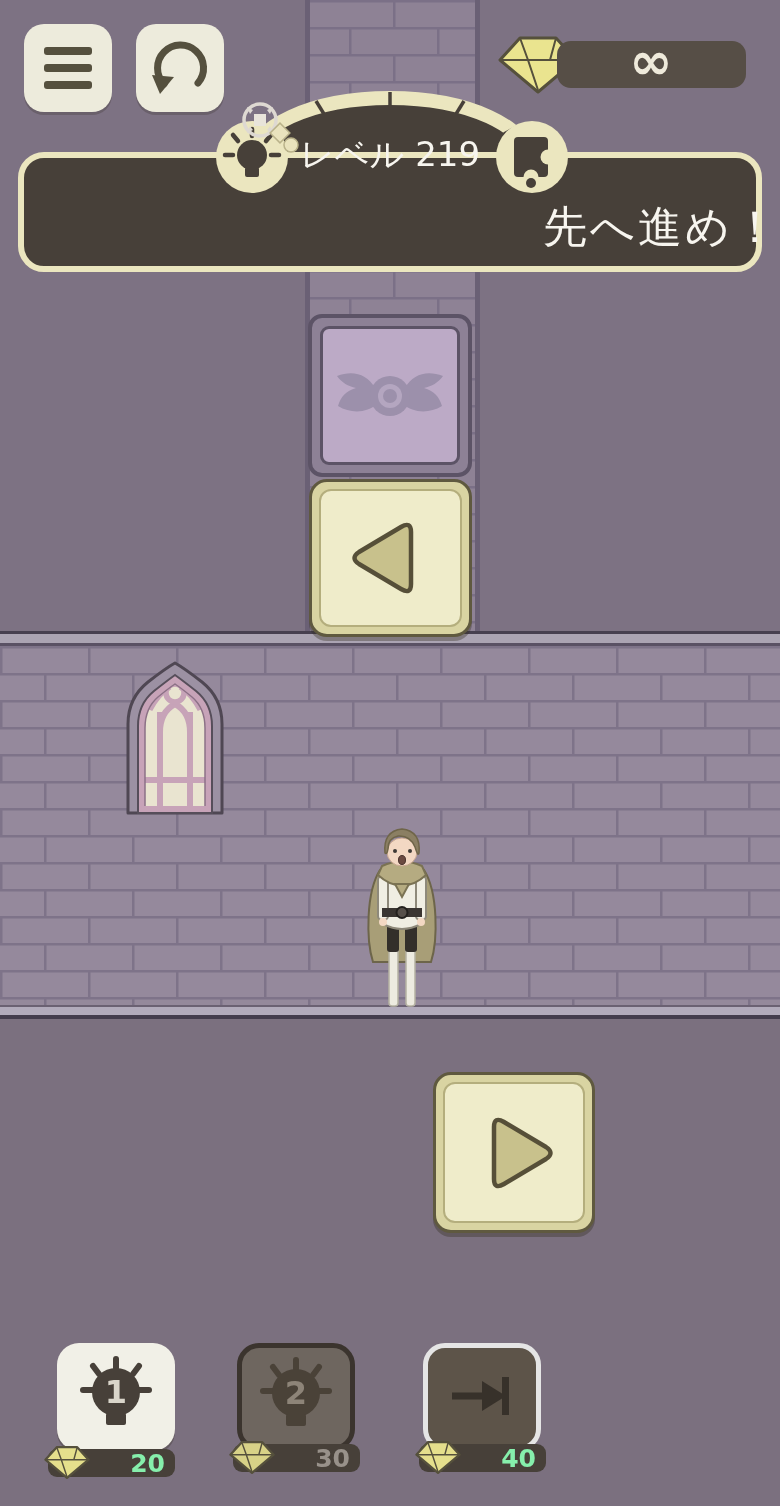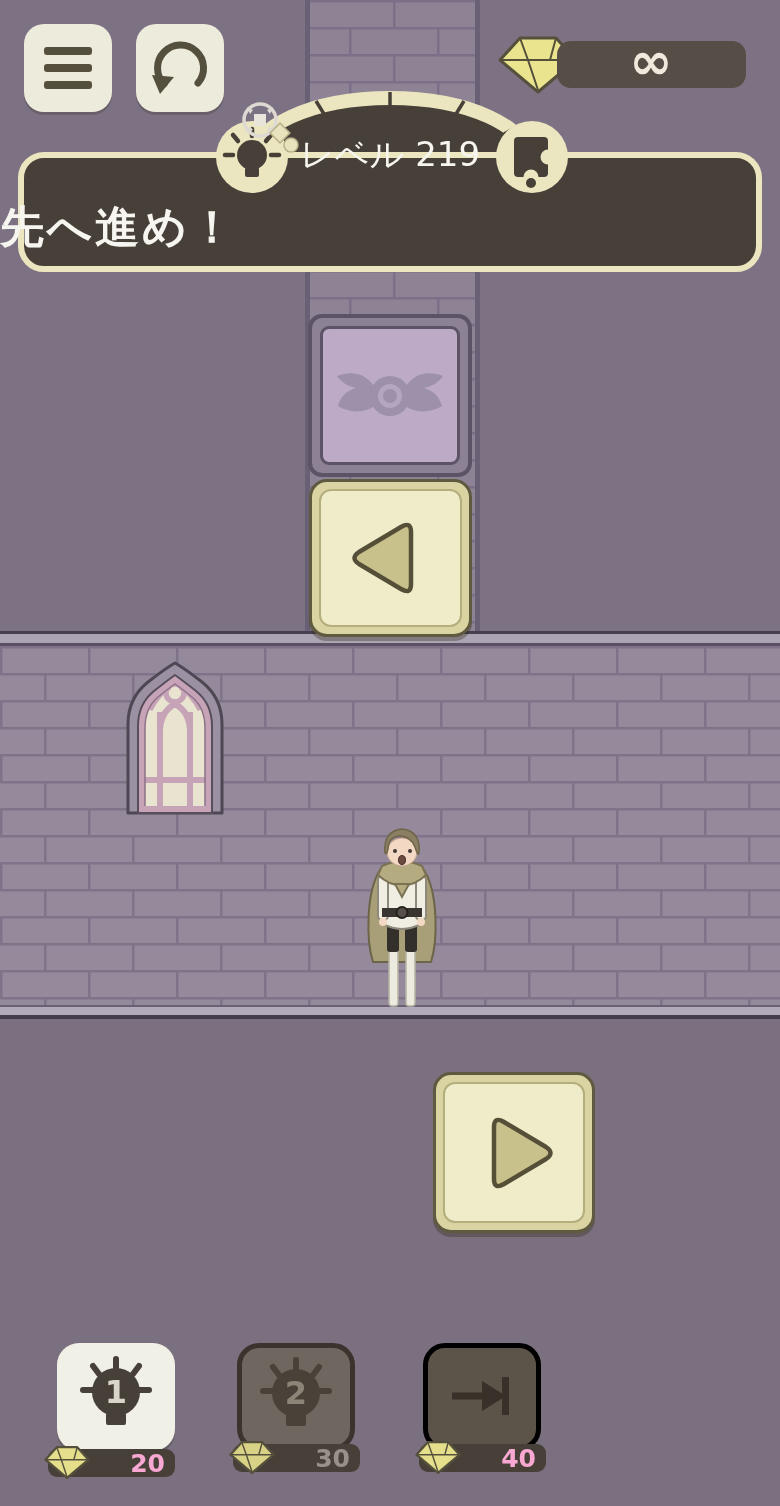--- a/index.html
+++ b/index.html
@@ -31,22 +31,22 @@
   .gem-pill .inf{display:block;text-align:center;color:#efeadb;font-size:52px;
     font-weight:bold;line-height:40px;letter-spacing:1px;}
   .gem-big{position:absolute;left:494px;top:30px;}
 
   
   .arch-svg{position:absolute;left:206px;top:84px;}
   .banner-rect{position:absolute;left:18px;top:152px;width:744px;height:120px;box-sizing:border-box;
     background:#474039;border:6px solid #ebe6bf;border-radius:26px;}
   .level-label{position:absolute;left:0;top:132px;width:780px;text-align:center;
     font-size:34px;font-weight:normal;color:#f7f5ef;z-index:4;}
-  .banner-msg{position:absolute;left:0;top:198px;width:780px;text-align:left;
-    font-size:44px;font-weight:bold;color:#f7f5ef;letter-spacing:3px;z-index:4;}
+  .banner-msg{position:absolute;left:0;top:198px;width:780px;text-align:right;
+    font-size:44px;font-weight:normal;color:#f7f5ef;letter-spacing:3px;z-index:4;}
   .badge{position:absolute;top:121px;width:72px;height:72px;border-radius:50%;
     background:#ebe6bf;z-index:4;}
   .badge svg{display:block;margin:0 auto;}
   .badge-left{left:216px;}
   .badge-right{left:496px;}
   .ornament{position:absolute;left:232px;top:96px;z-index:5;}
 
   
   .tile{position:absolute;box-sizing:border-box;}
   .tile-emblem{left:308px;top:314px;width:164px;height:163px;background:#8d8196;
@@ -57,27 +57,27 @@
     box-shadow:0 4px 0 rgba(50,44,30,.35);}
   .tile-cream .inner{position:absolute;inset:7px;background:#efecca;border:2px solid #b4ae7d;
     border-radius:12px;display:flex;align-items:center;justify-content:center;}
   .tile-back{left:309px;top:479px;width:163px;height:158px;}
   .tile-play{left:433px;top:1072px;width:162px;height:161px;}
 
   
   .shop-btn{position:absolute;top:1343px;width:118px;height:108px;border-radius:22px;box-sizing:border-box;}
   .shop-btn.light{background:#f1f0e7;box-shadow:0 3px 0 rgba(50,42,34,.3);}
   .shop-btn.dark2{background:#6e665f;border:5px solid #3b342e;}
-  .shop-btn.dark3{background:#5d5449;border:5px solid #000000;}
+  .shop-btn.dark3{background:#5d5449;border:5px solid #e5e5e5;}
   .shop-btn .icon{display:block;margin:12px auto 0;}
   .shop-btn.dark2 .icon,.shop-btn.dark3 .icon{margin-top:8px;}
   .cost-bar{position:absolute;left:-9px;bottom:-26px;width:127px;height:28px;
     background:#474039;border-radius:9px;}
   .cost{position:absolute;right:10px;top:0;line-height:29px;font-size:25px;
-    font-weight:bold;color:#f9a8d4;}
+    font-weight:bold;color:#86efac;}
   .cost.dim{color:#98918a;}
   .bar-gem{position:absolute;left:-6px;top:-10px;}
 </style>
 </head>
 <body>
 
 <div class="screen">
 
   <div class="zone-top"></div>
 

